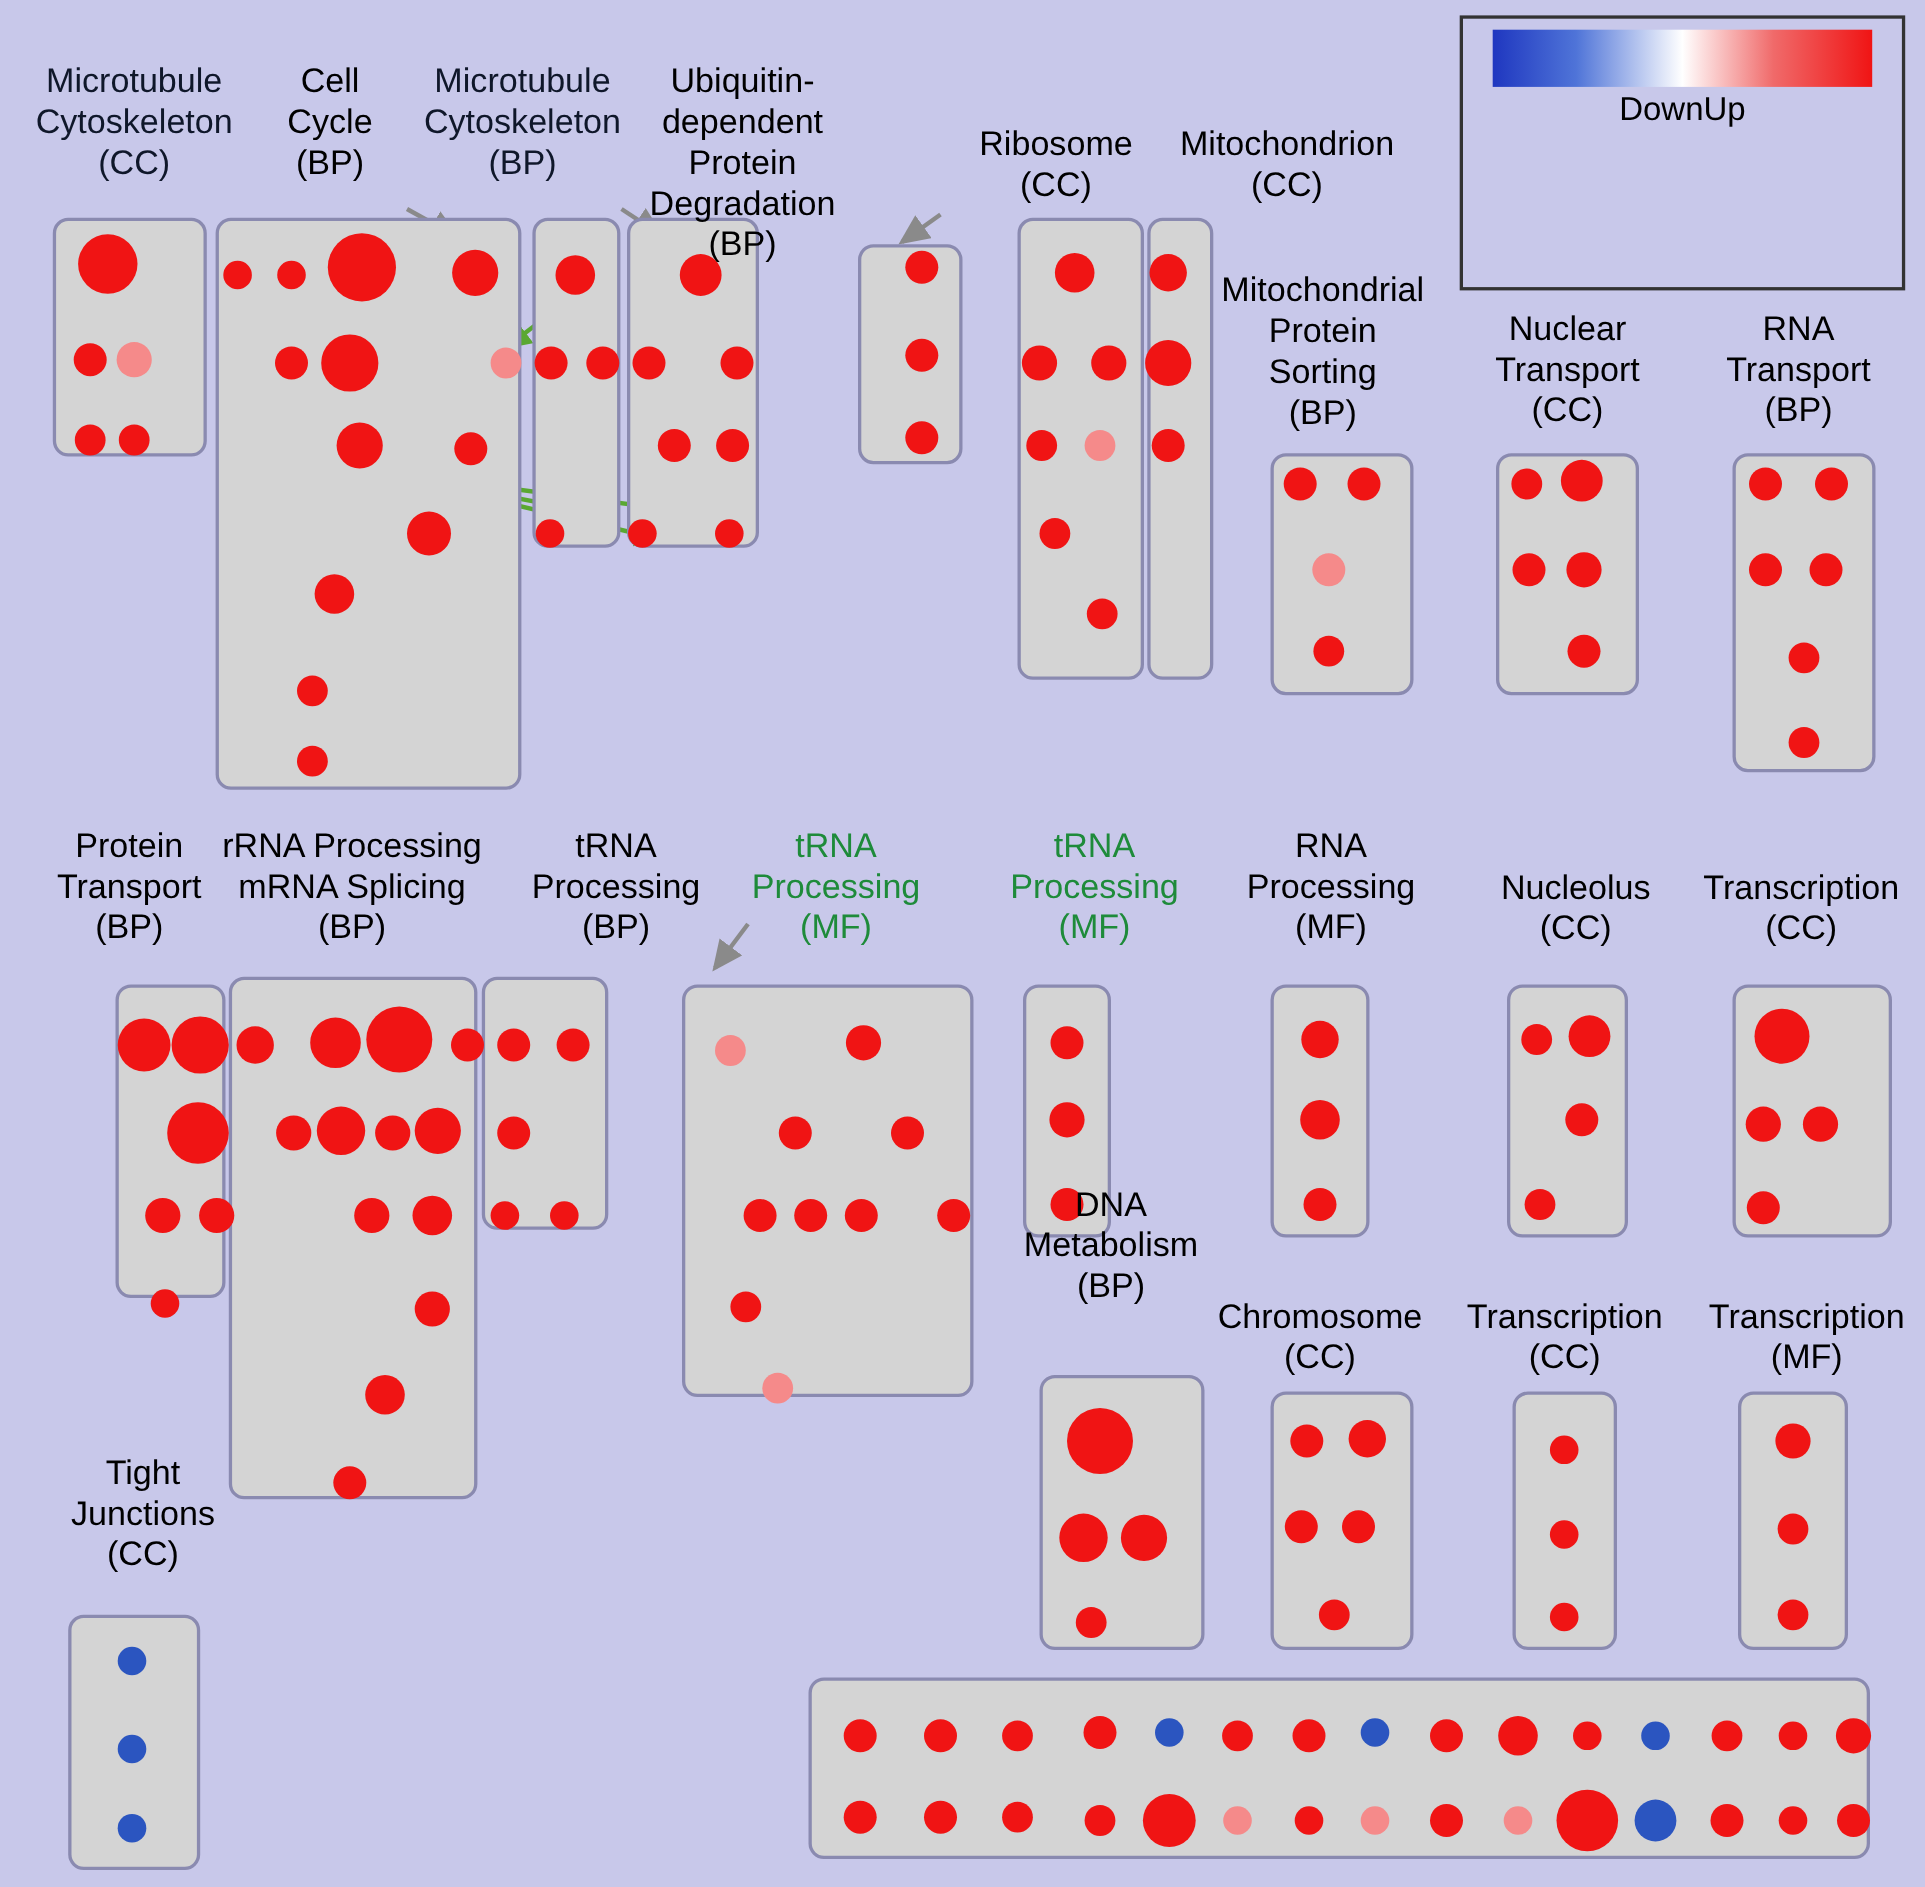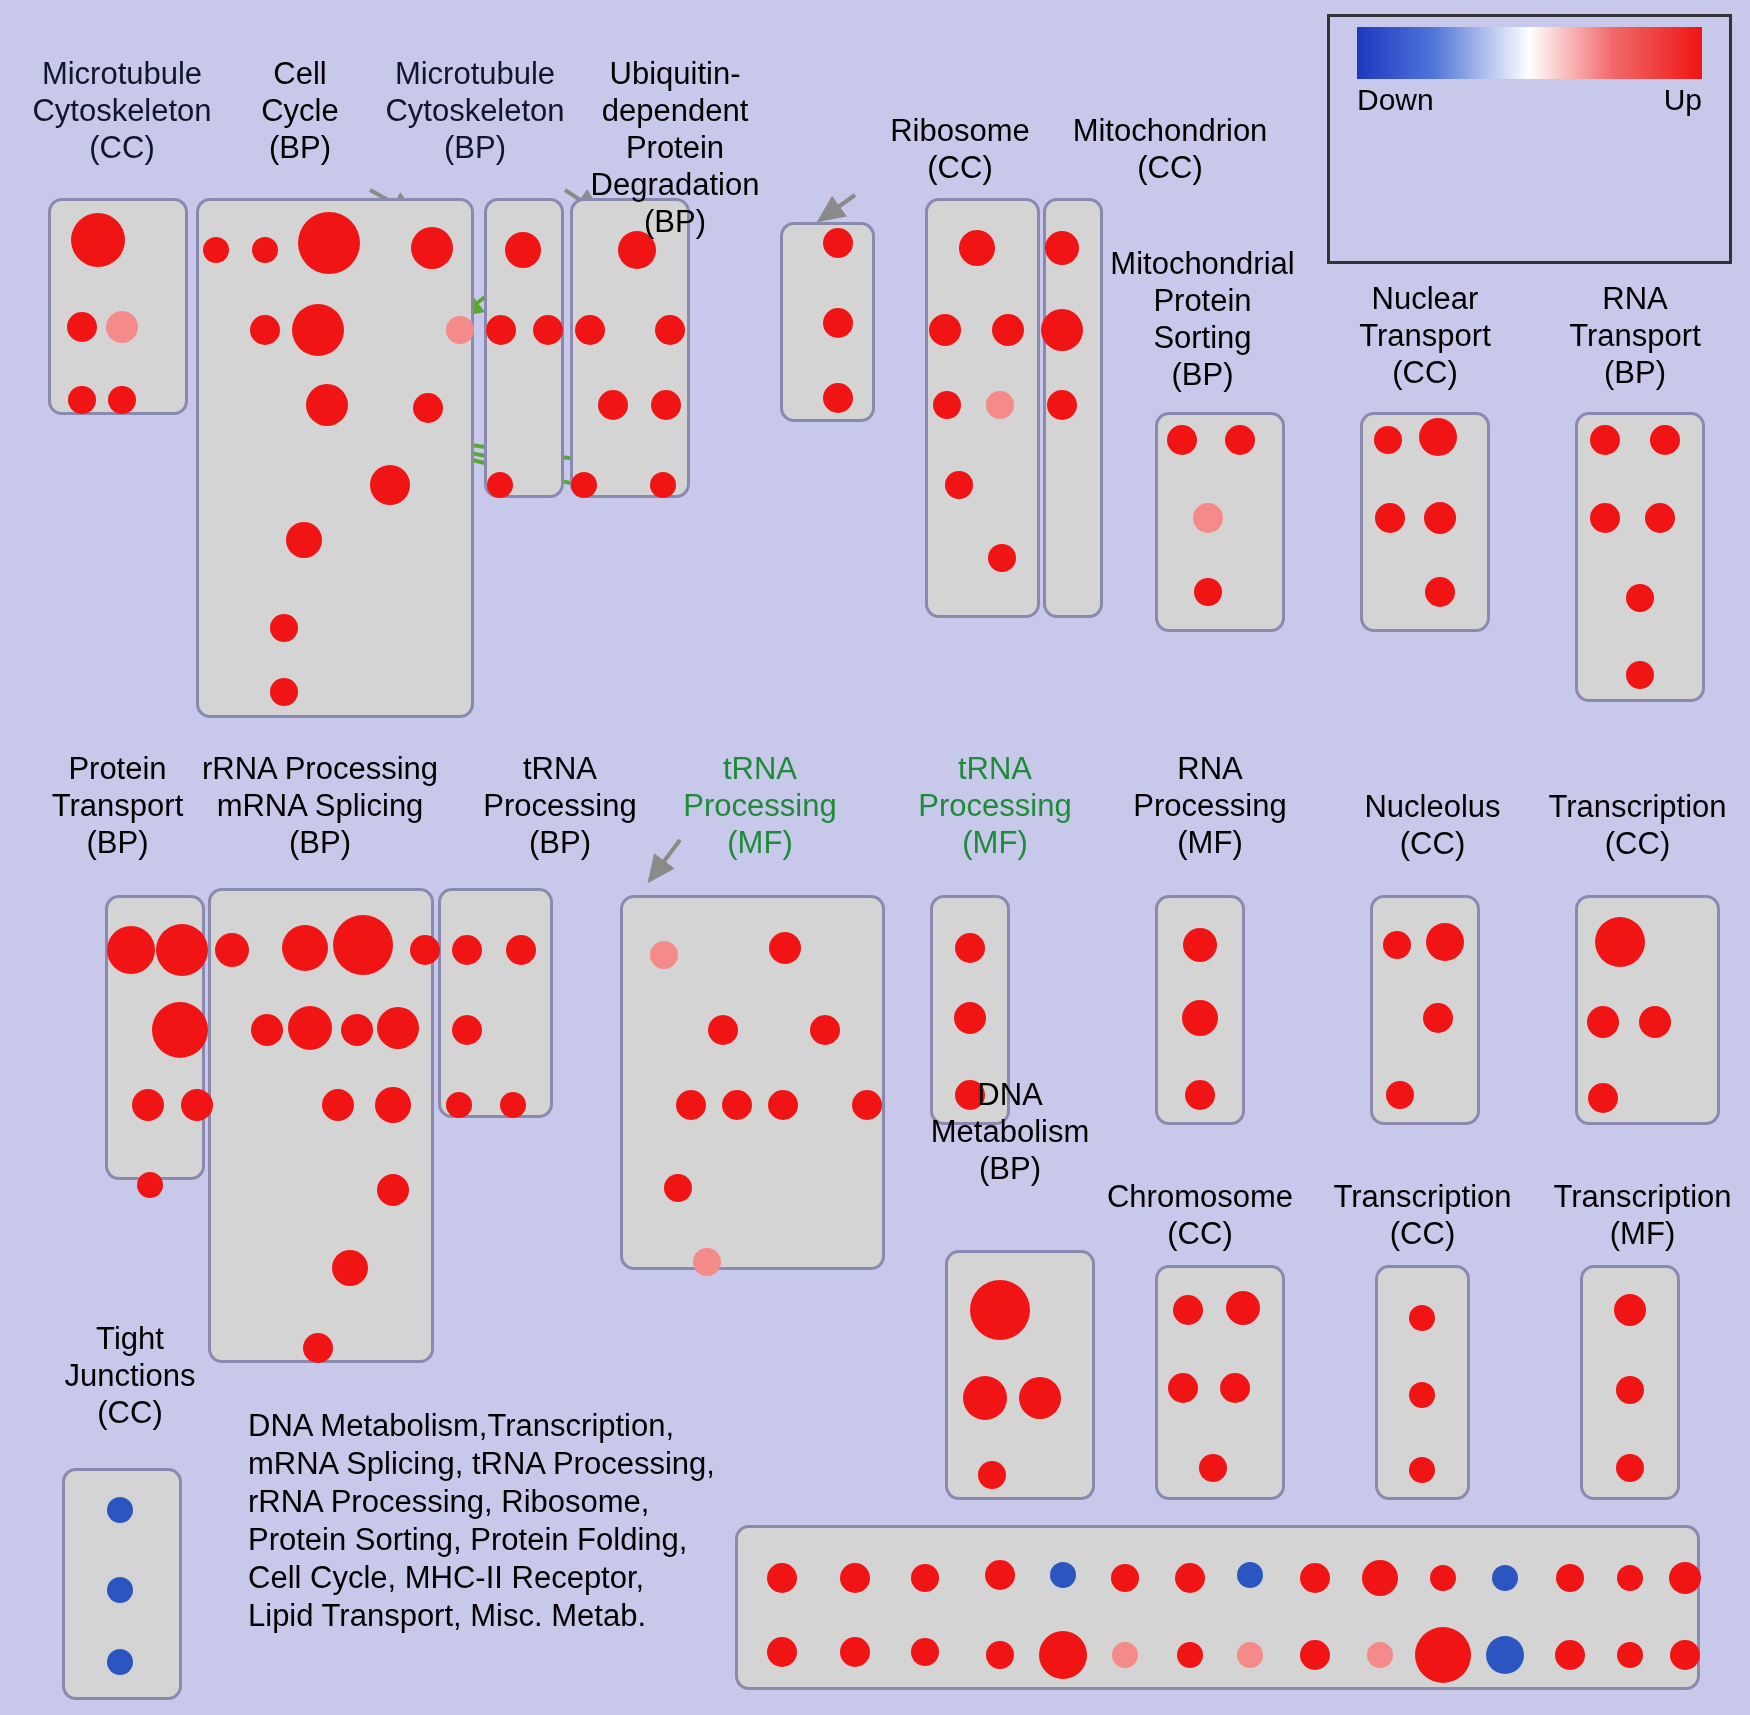--- a/index.html
+++ b/index.html
@@ -437,28 +437,22 @@
 (CC)</div>
       <div class="label" style="left: 1320px; top: 1178px; width: 205px;">Transcription
 (CC)</div>
       <div class="label" style="left: 1540px; top: 1178px; width: 205px;">Transcription
 (MF)</div>
       <div class="label" style="left: 45px; top: 1320px; width: 170px;">Tight
 Junctions
 (CC)</div>
     </div>
 
-  <div class="big-text" id="misc-text" style="left:248px;top:1407px;width:520px;">DNA Metabolism,Transcription,
-mRNA Splicing, tRNA Processing,
-rRNA Processing, Ribosome,
-Protein Sorting, Protein Folding,
-Cell Cycle, MHC-II Receptor,
-Lipid Transport, Misc. Metab.</div>
 
   <div class="legend" id="legend" style="left:1327px;top:14px;width:405px;height:250px;">
     <div class="gradbar" id="legend-gradient" style="width:345px;"></div>
-    <div class="legend-ends" style="width:345px;margin:0 auto;">
+    <div class="legend-ends" style="width:345px;margin:0 auto;justify-content:center;">
       <span>Down</span>
       <span>Up</span>
     </div>
   </div>
 
 </div>
 
 </body></html>

